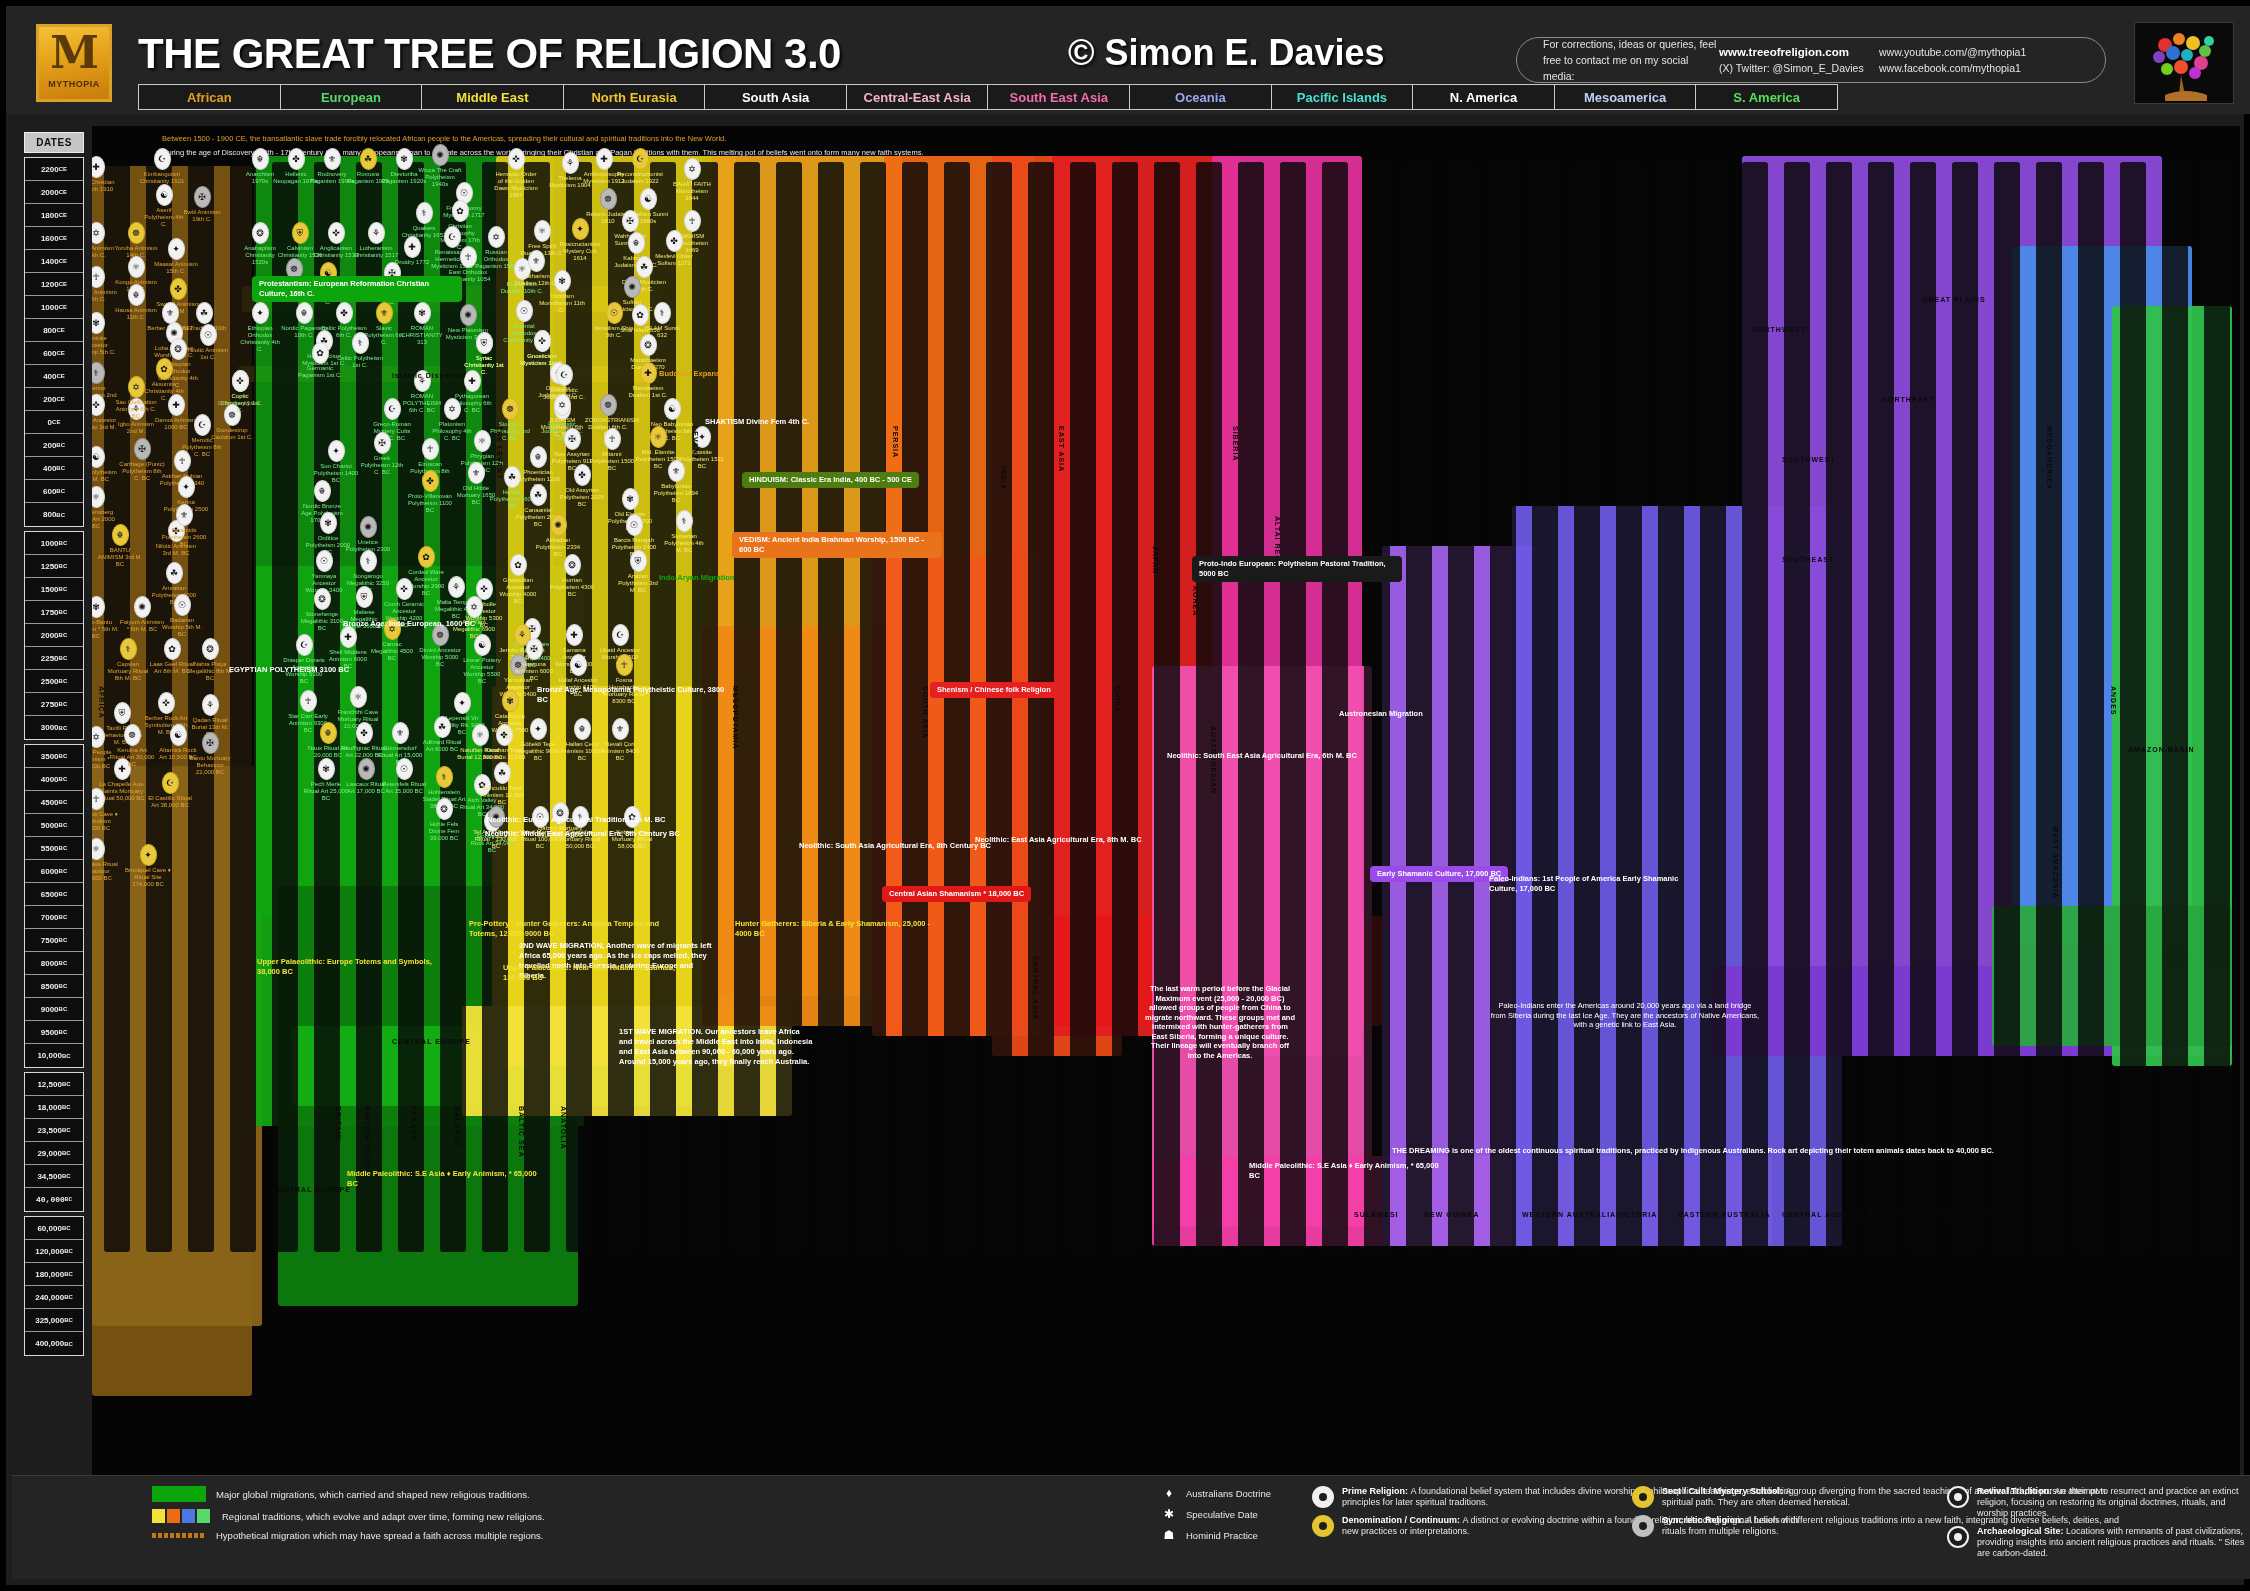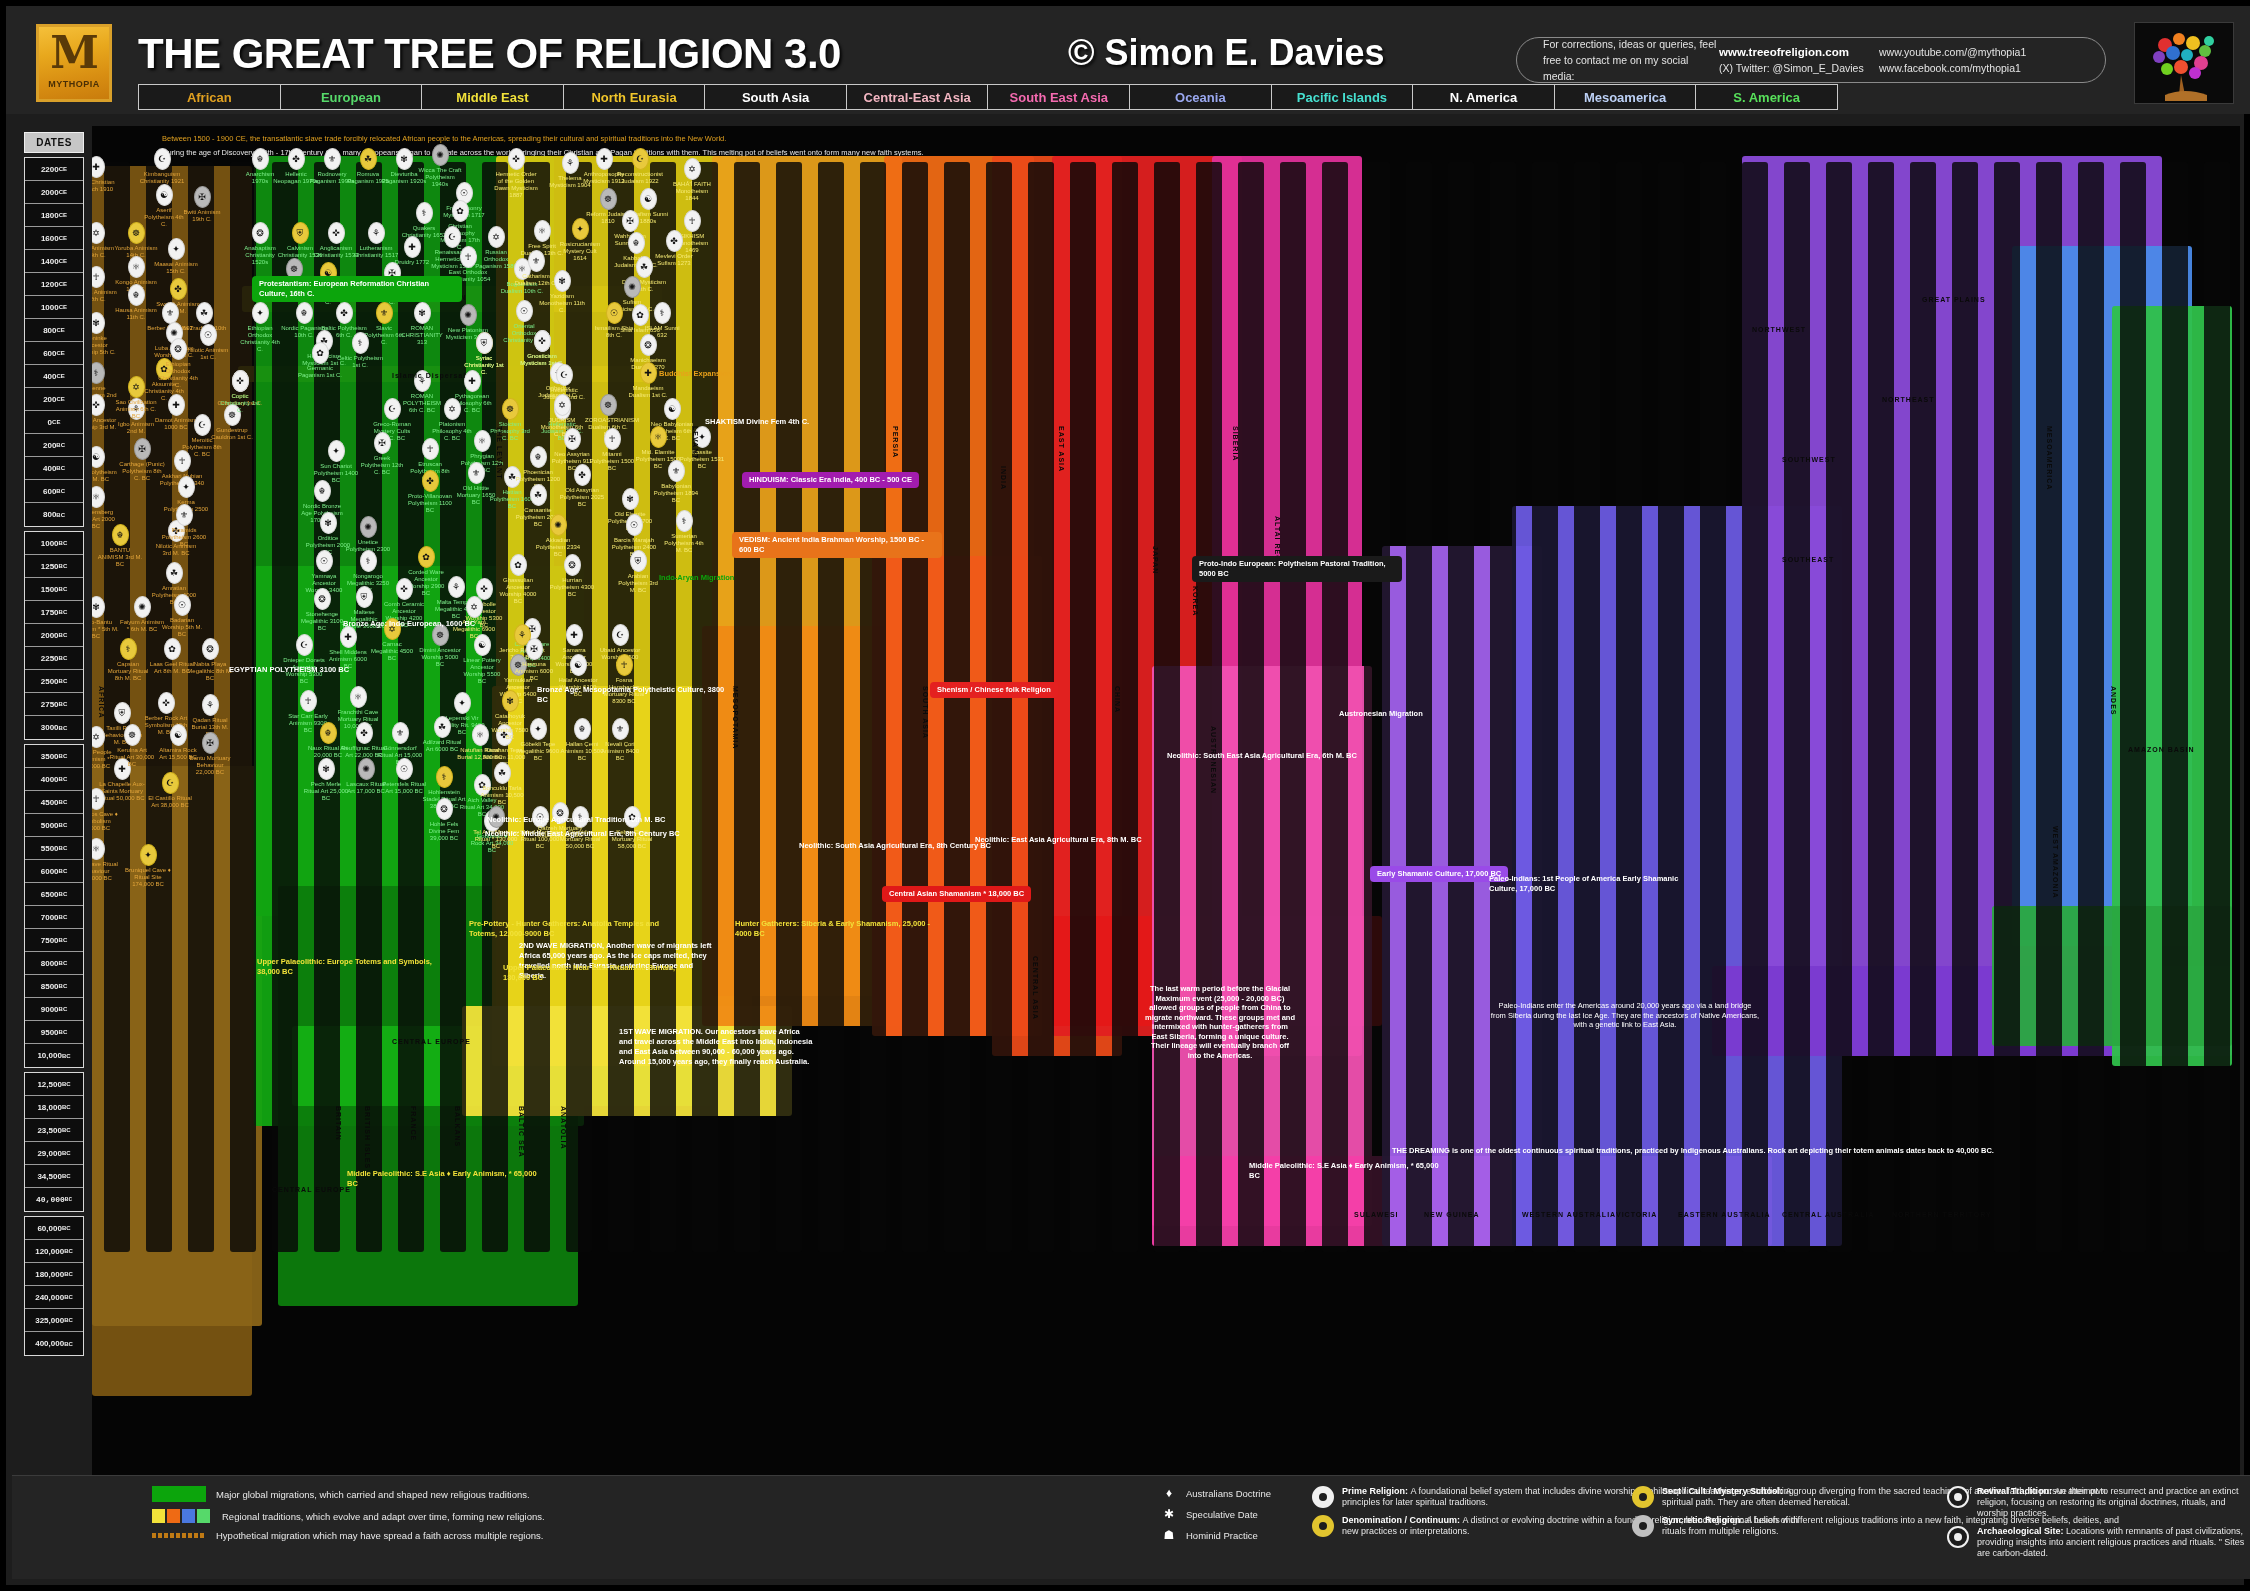--- a/index.html
+++ b/index.html
@@ -1247,21 +1247,21 @@
         <div class="note-pill" style="left: 1100px; top: 430px; background: rgb(26, 26, 26); color: rgb(255, 255, 255); max-width: 210px;">Proto-Indo European: Polytheism Pastoral Tradition, 5000 BC</div>
         <div class="note-pill" style="left: 560px; top: 444px; background: transparent; color: rgb(12, 165, 12); max-width: 210px;">Indo-Aryan Migration</div>
         <div class="note-pill" style="left: 244px; top: 490px; background: transparent; color: rgb(255, 255, 255); max-width: 210px;">Bronze Age: Indo European, 1600 BC</div>
         <div class="note-pill" style="left: 438px; top: 556px; background: transparent; color: rgb(255, 255, 255); max-width: 210px;">Bronze Age: Mesopotamia Polytheistic Culture, 3800 BC</div>
         <div class="note-pill" style="left: 130px; top: 536px; background: transparent; color: rgb(255, 255, 255); max-width: 210px;">EGYPTIAN POLYTHEISM 3100 BC</div>
         <div class="note-pill" style="left: 388px; top: 686px; background: transparent; color: rgb(255, 255, 255); max-width: 210px;">Neolithic: Europe Agricultural Tradition, 6th M. BC</div>
         <div class="note-pill" style="left: 386px; top: 700px; background: transparent; color: rgb(255, 255, 255); max-width: 210px;">Neolithic: Middle East Agricultural Era, 8th Century BC</div>
         <div class="note-pill" style="left: 700px; top: 712px; background: transparent; color: rgb(255, 255, 255); max-width: 210px;">Neolithic: South Asia Agricultural Era, 8th Century BC</div>
         <div class="note-pill" style="left: 876px; top: 706px; background: transparent; color: rgb(255, 255, 255); max-width: 210px;">Neolithic: East Asia Agricultural Era, 8th M. BC</div>
         <div class="note-pill" style="left: 1068px; top: 622px; background: transparent; color: rgb(255, 255, 255); max-width: 210px;">Neolithic: South East Asia Agricultural Era, 6th M. BC</div>
-        <div class="note-pill" style="left: 650px; top: 346px; background: #a21caf; color: rgb(255, 255, 255); max-width: 210px; text-align: right;">HINDUISM: Classic Era India, 400 BC - 500 CE</div>
+        <div class="note-pill" style="left: 650px; top: 346px; background: #4d7c0f; color: rgb(255, 255, 255); max-width: 210px; text-align: right;">HINDUISM: Classic Era India, 400 BC - 500 CE</div>
         <div class="note-pill" style="left: 640px; top: 406px; background: rgb(232, 115, 26); color: rgb(255, 255, 255); max-width: 210px;">VEDISM: Ancient India Brahman Worship, 1500 BC - 600 BC</div>
         <div class="note-pill" style="left: 838px; top: 556px; background: rgb(228, 32, 32); color: rgb(255, 255, 255); max-width: 210px;">Shenism / Chinese folk Religion</div>
         <div class="note-pill" style="left: 560px; top: 240px; background: transparent; color: rgb(232, 160, 26); max-width: 210px;">Buddhist Expansion</div>
         <div class="note-pill" style="left: 606px; top: 288px; background: transparent; color: rgb(255, 255, 255); max-width: 210px;">SHAKTISM Divine Fem 4th C.</div>
         <div class="note-pill" style="left: 370px; top: 790px; background: transparent; color: rgb(242, 226, 58); max-width: 210px;">Pre-Pottery - Hunter Gatherers: Anatolia Temples and Totems, 12,000-9000 BC</div>
         <div class="note-pill" style="left: 636px; top: 790px; background: transparent; color: rgb(242, 226, 58); max-width: 210px;">Hunter Gatherers: Siberia &amp; Early Shamanism, 25,000 - 4000 BC</div>
         <div class="note-pill" style="left: 420px; top: 812px; background: transparent; color: rgb(255, 255, 255); max-width: 210px;">2ND WAVE MIGRATION, Another wave of migrants left Africa 65,000 years ago. As the ice caps melted, they travelled north into Eurasia, entering Europe and Siberia.</div>
         <div class="note-pill" style="left: 520px; top: 898px; background: transparent; color: rgb(255, 255, 255); max-width: 210px;">1ST WAVE MIGRATION. Our ancestors leave Africa and travel across the Middle East into India, Indonesia and East Asia between 90,000 - 60,000 years ago. Around 15,000 years ago, they finally reach Australia.</div>
         <div class="note-pill" style="left: 790px; top: 760px; background: rgb(224, 24, 24); color: rgb(255, 255, 255); max-width: 210px;">Central Asian Shamanism * 18,000 BC</div>
         <div class="note-pill" style="left: 1278px; top: 740px; background: rgb(154, 74, 232); color: rgb(255, 255, 255); max-width: 210px;">Early Shamanic Culture, 17,000 BC</div>

